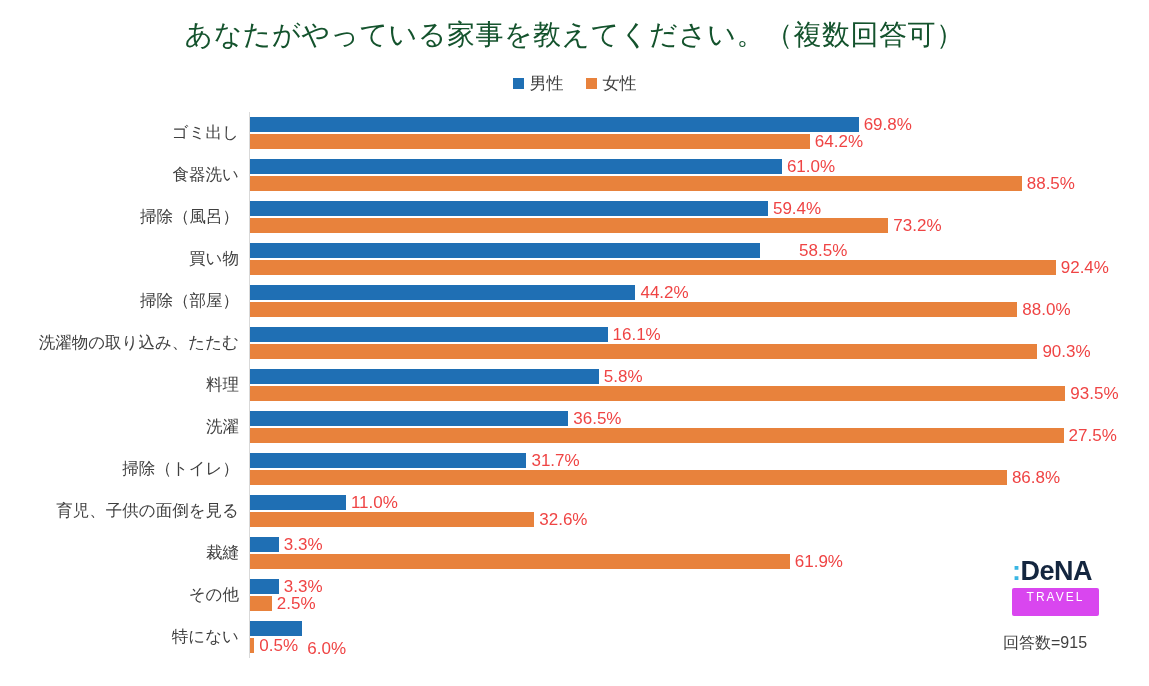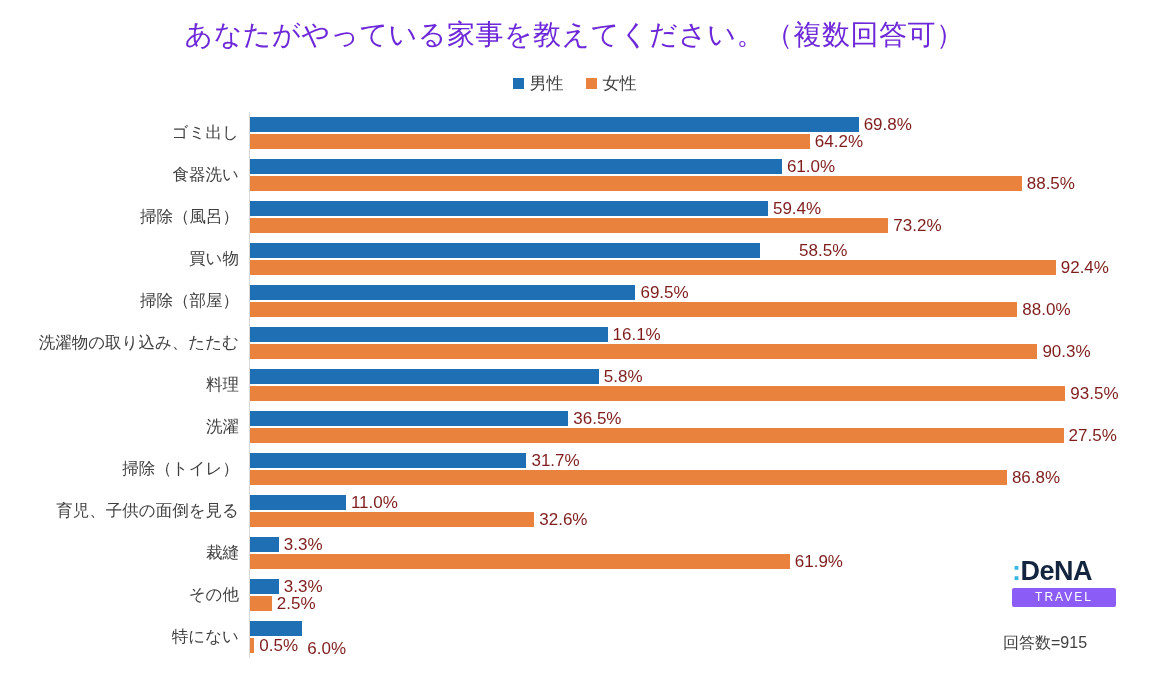--- a/index.html
+++ b/index.html
@@ -18,21 +18,21 @@
     background: #ffffff;
     overflow: hidden;
   }
   #chart-title {
     position: absolute;
     left: 0;
     top: 16px;
     width: 1149px;
     text-align: center;
     font-size: 28px;
-    color: #6d28d9;
+    color: #14532d;
     letter-spacing: 0.5px;
   }
   #legend {
     position: absolute;
     left: 0;
     top: 72px;
     width: 1149px;
     display: flex;
     justify-content: center;
     align-items: center;
@@ -90,21 +90,21 @@
   }
   .bar {
     position: absolute;
     height: 15px;
   }
   .bar.male { background: #1f6fb4; }
   .bar.female { background: #e8823c; }
   .bar-label {
     position: absolute;
     font-size: 17px;
-    color: #7f1d1d;
+    color: #ef4444;
     white-space: nowrap;
     line-height: 1;
   }
   #logo {
     position: absolute;
     left: 1012px;
     top: 558px;
     width: 104px;
     height: 52px;
   }
@@ -113,27 +113,27 @@
     font-weight: bold;
     color: #14263f;
     letter-spacing: -0.5px;
     line-height: 1;
   }
   #logo .logo-dots {
     color: #3ab6e3;
   }
   #logo .logo-sub {
     margin-top: 3px;
-    background: #8b5cf6;
+    background: #d946ef;
     color: #ffffff;
     font-size: 12px;
     letter-spacing: 2px;
     text-align: center;
-    padding: 2px 0 3px 0;
-    width: 104px;
+    padding: 2px 0 12px 0;
+    width: 87px;
     border-radius: 2px;
   }
   #sample-note {
     position: absolute;
     left: 1003px;
     top: 633px;
     font-size: 16px;
     color: #3f3f3f;
     white-space: nowrap;
   }
@@ -184,21 +184,21 @@
         <div class="bar-label" style="top: 63px; left: 776.72px;">88.5%</div>
         <div class="bar male" style="top: 89px; left: 0px; width: 517.968px;"></div>
         <div class="bar-label" style="top: 88px; left: 522.968px;">59.4%</div>
         <div class="bar female" style="top: 106px; left: 0px; width: 638.304px;"></div>
         <div class="bar-label" style="top: 105px; left: 643.304px;">73.2%</div>
         <div class="bar male" style="top: 131px; left: 0px; width: 510.12px;"></div>
         <div class="bar-label" style="top: 130px; left: 515.12px; margin-left: 34px;">58.5%</div>
         <div class="bar female" style="top: 148px; left: 0px; width: 805.728px;"></div>
         <div class="bar-label" style="top: 147px; left: 810.728px;">92.4%</div>
         <div class="bar male" style="top: 173px; left: 0px; width: 385.424px;"></div>
-        <div class="bar-label" style="top: 172px; left: 390.424px;">69.5%</div>
+        <div class="bar-label" style="top: 172px; left: 390.424px;">44.2%</div>
         <div class="bar female" style="top: 190px; left: 0px; width: 767.36px;"></div>
         <div class="bar-label" style="top: 189px; left: 772.36px;">88.0%</div>
         <div class="bar male" style="top: 215px; left: 0px; width: 357.52px;"></div>
         <div class="bar-label" style="top: 214px; left: 362.52px;">16.1%</div>
         <div class="bar female" style="top: 232px; left: 0px; width: 787.416px;"></div>
         <div class="bar-label" style="top: 231px; left: 792.416px;">90.3%</div>
         <div class="bar male" style="top: 257px; left: 0px; width: 348.8px;"></div>
         <div class="bar-label" style="top: 256px; left: 353.8px;">5.8%</div>
         <div class="bar female" style="top: 274px; left: 0px; width: 815.32px;"></div>
         <div class="bar-label" style="top: 273px; left: 820.32px;">93.5%</div>

